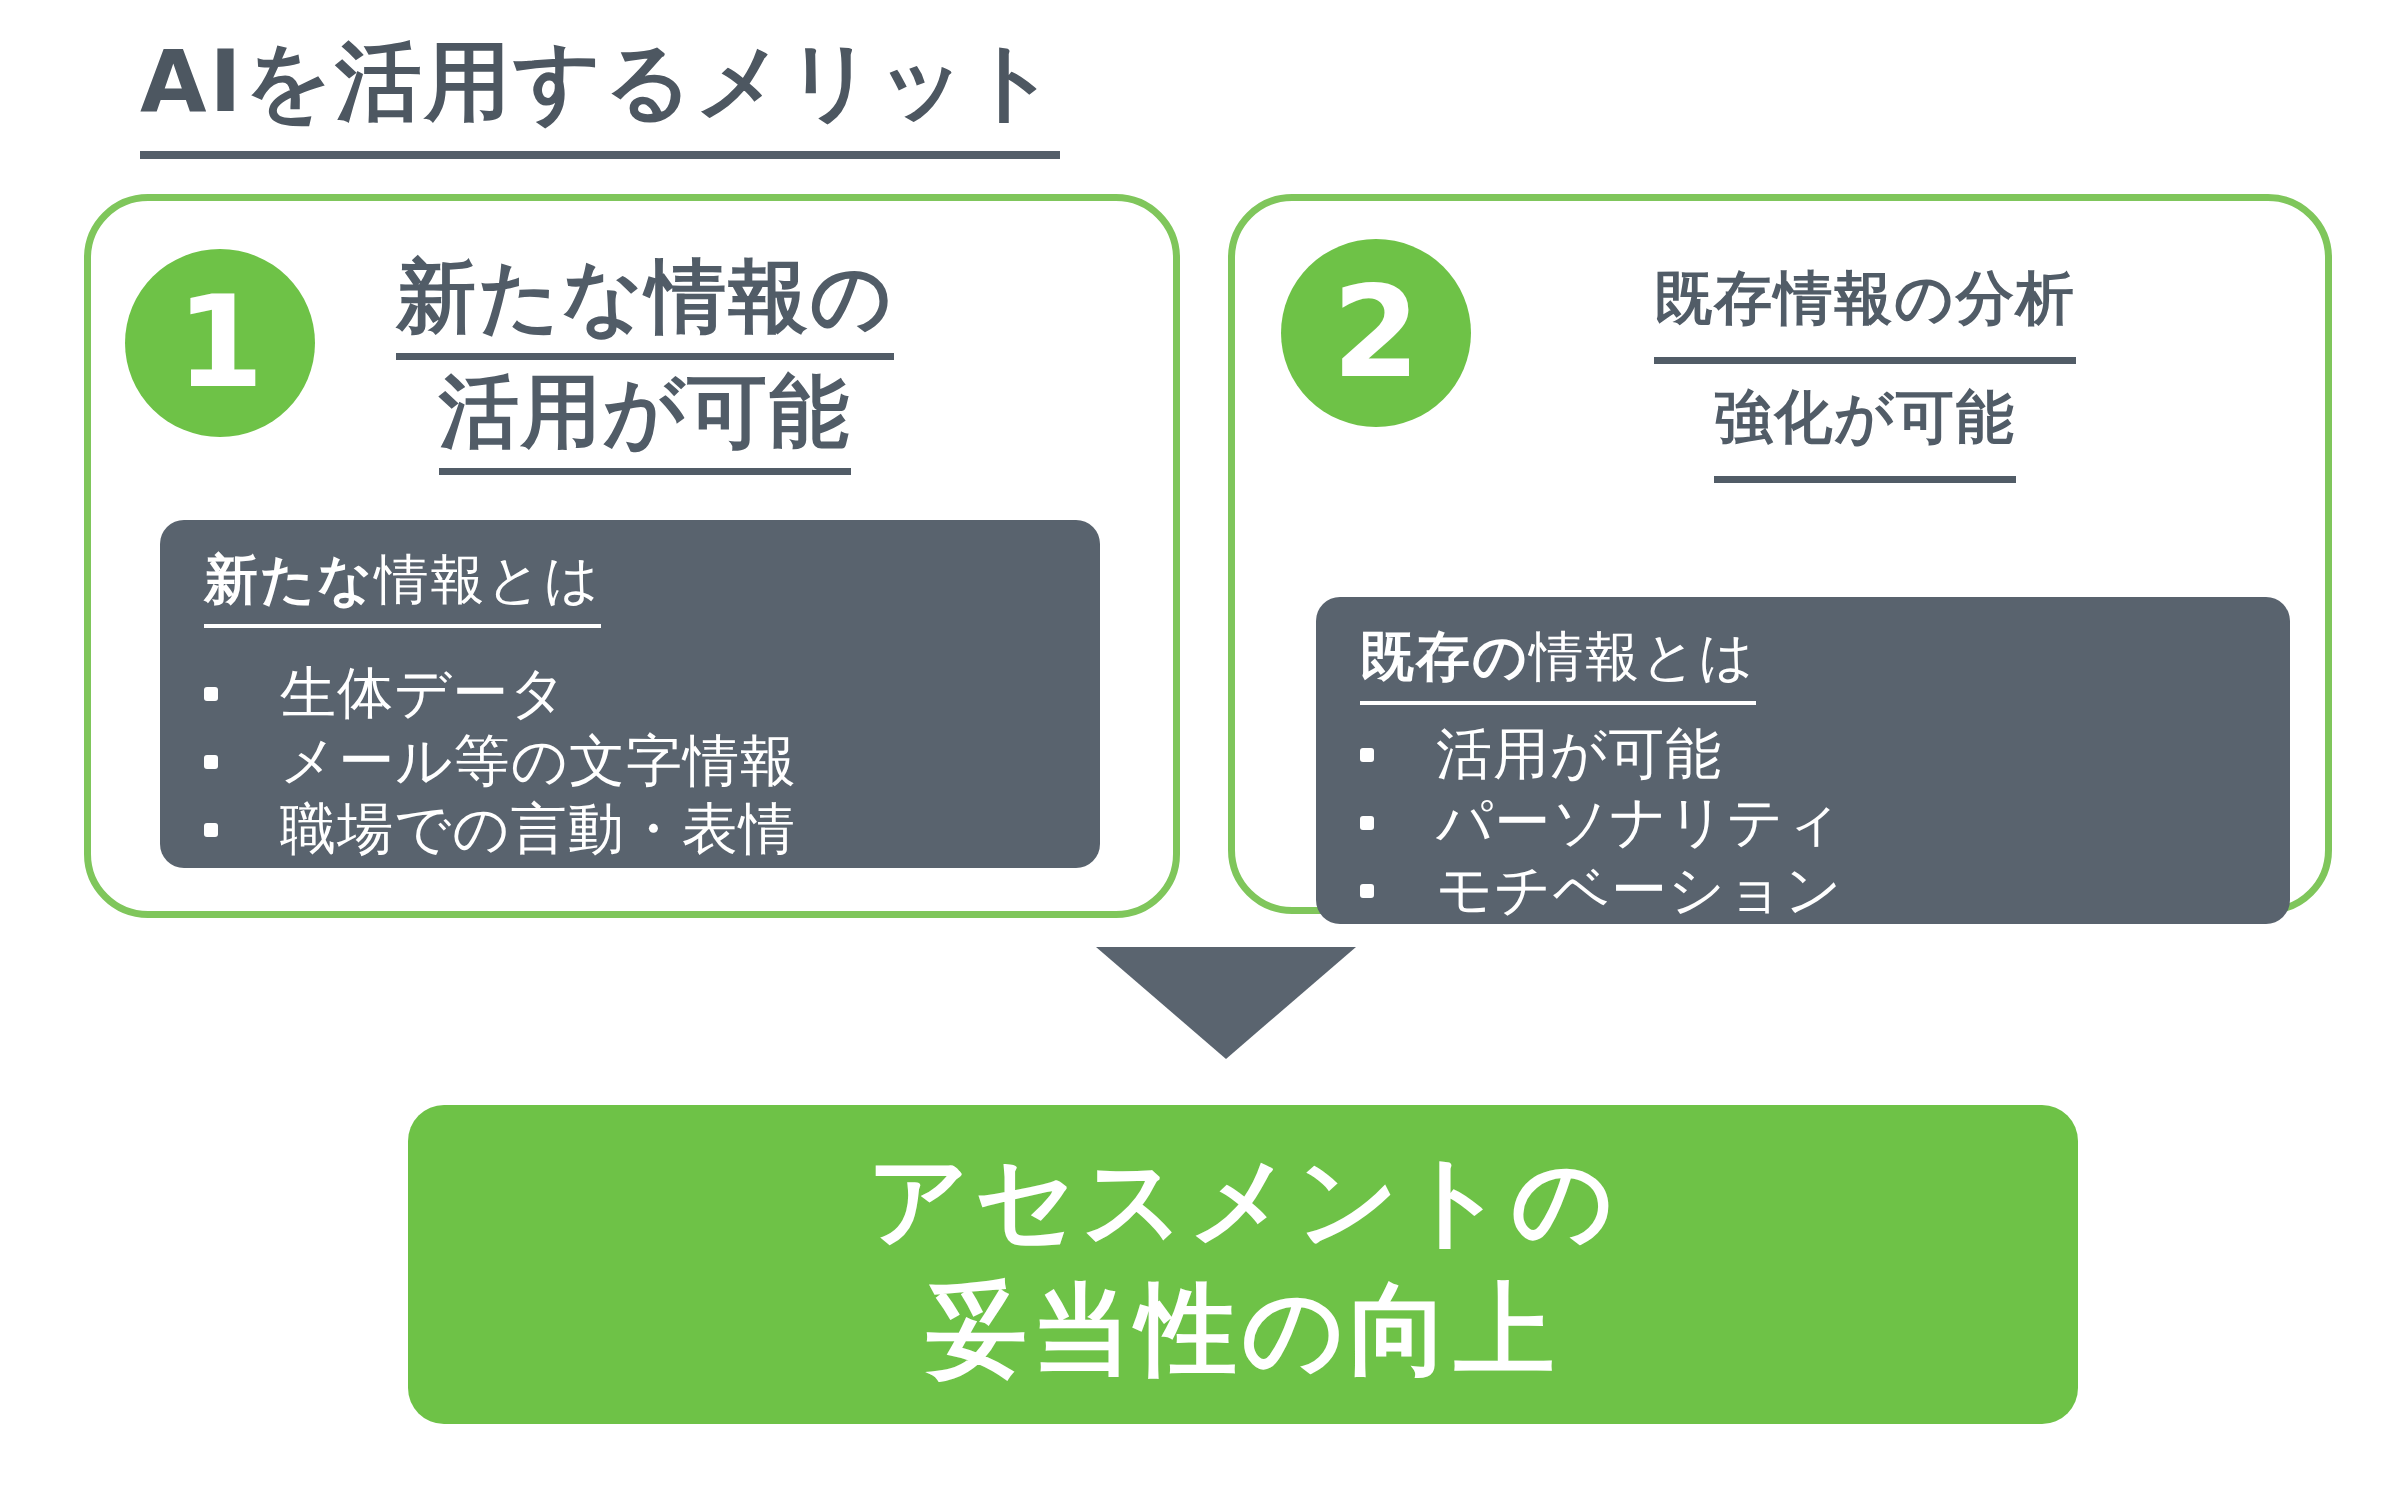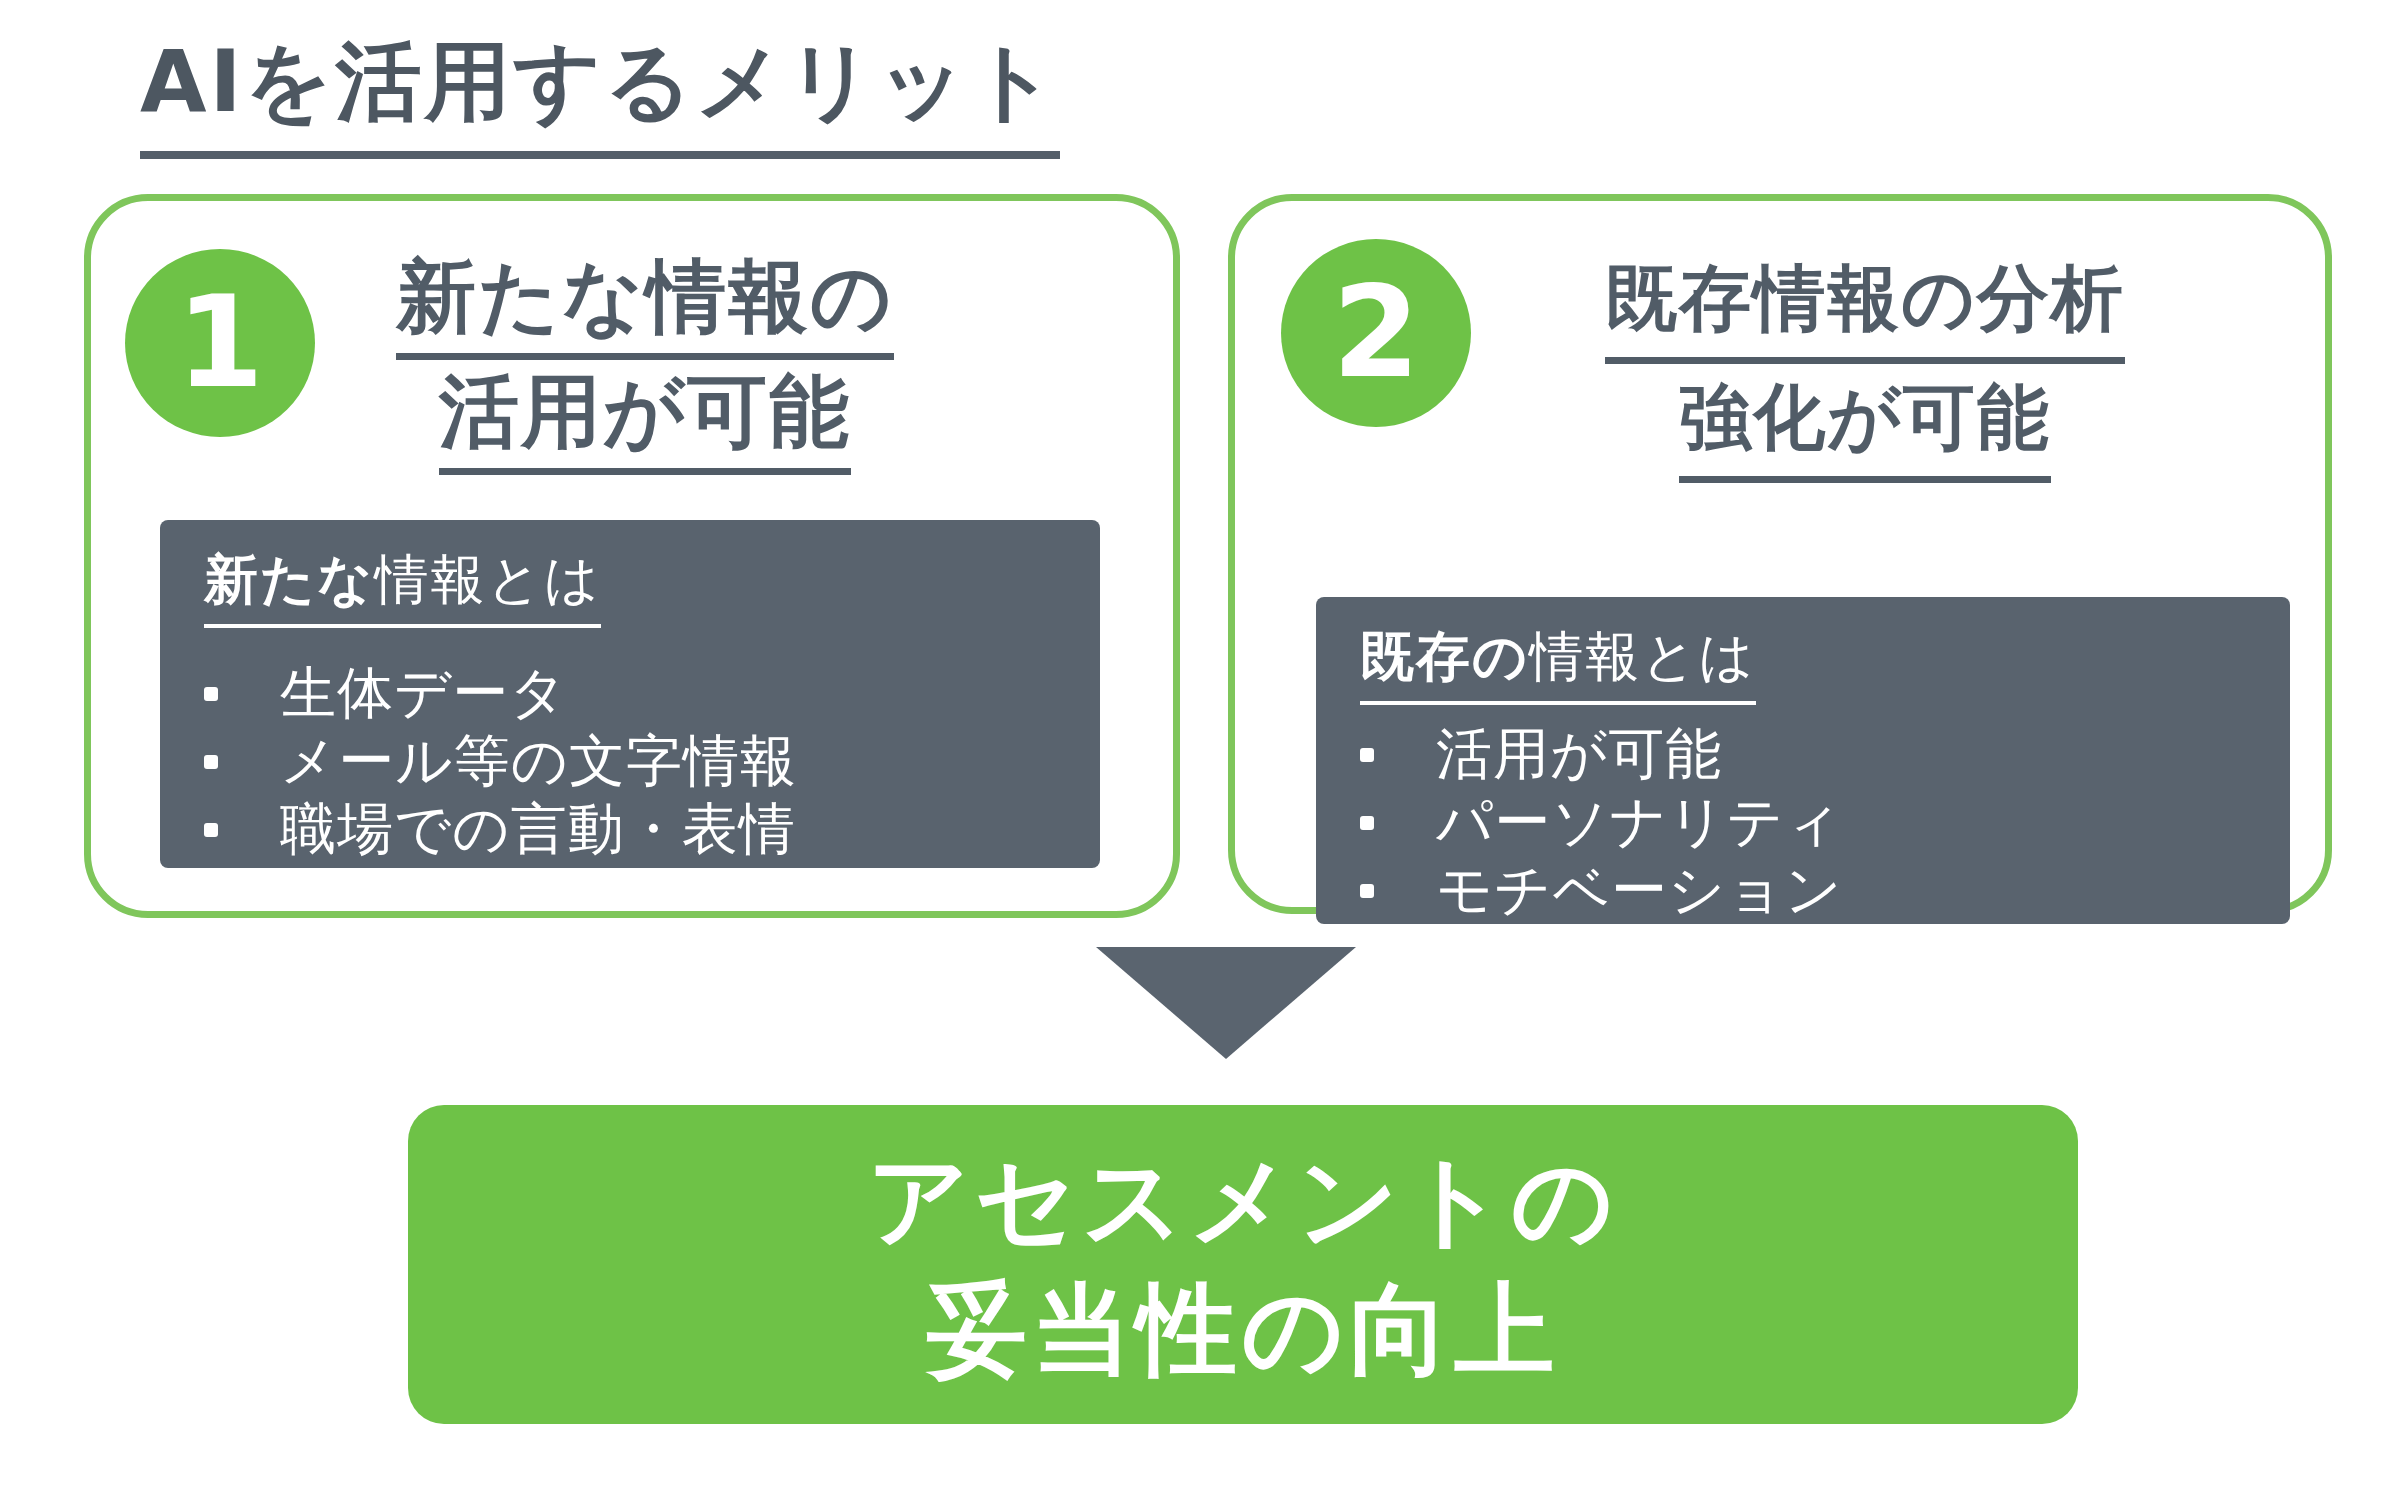--- a/index.html
+++ b/index.html
@@ -45,31 +45,31 @@
   .card1 .badge{left:34px;top:48px;}
   .card2 .badge{left:46px;top:38px;}
   .badge span{color:#fff;font-size:126px;font-weight:700;line-height:1;}
   .card-heading{
     position:absolute;top:44px;width:900px;
     text-align:center;
     color:var(--ink);font-weight:700;
     font-size:80px;line-height:103px;letter-spacing:2px;
   }
   .card1 .card-heading{left:104px;}
-  .card2 .card-heading{left:180px;font-size:72px;line-height:107px;}
+  .card2 .card-heading{left:180px;font-size:58px;line-height:107px;}
   .hline span{
     display:inline-block;
     border-bottom:7px solid var(--ink);
     padding-bottom:5px;
   }
   
   .panel{
     position:absolute;
     background:var(--slate);
-    border-radius:8px;
+    border-radius:24px;
     color:#fff;
   }
   .card1 .panel{left:69px;top:319px;width:940px;height:348px;}
   .card2 .panel{left:81px;top:352px;width:974px;height:327px;margin-top:44px;}
   .panel-title{font-size:54px;letter-spacing:2px;padding:24px 0 0 44px;}
   .panel-title .pt{
     display:inline-block;
     border-bottom:4px solid #fff;
     padding-bottom:7px;
   }

